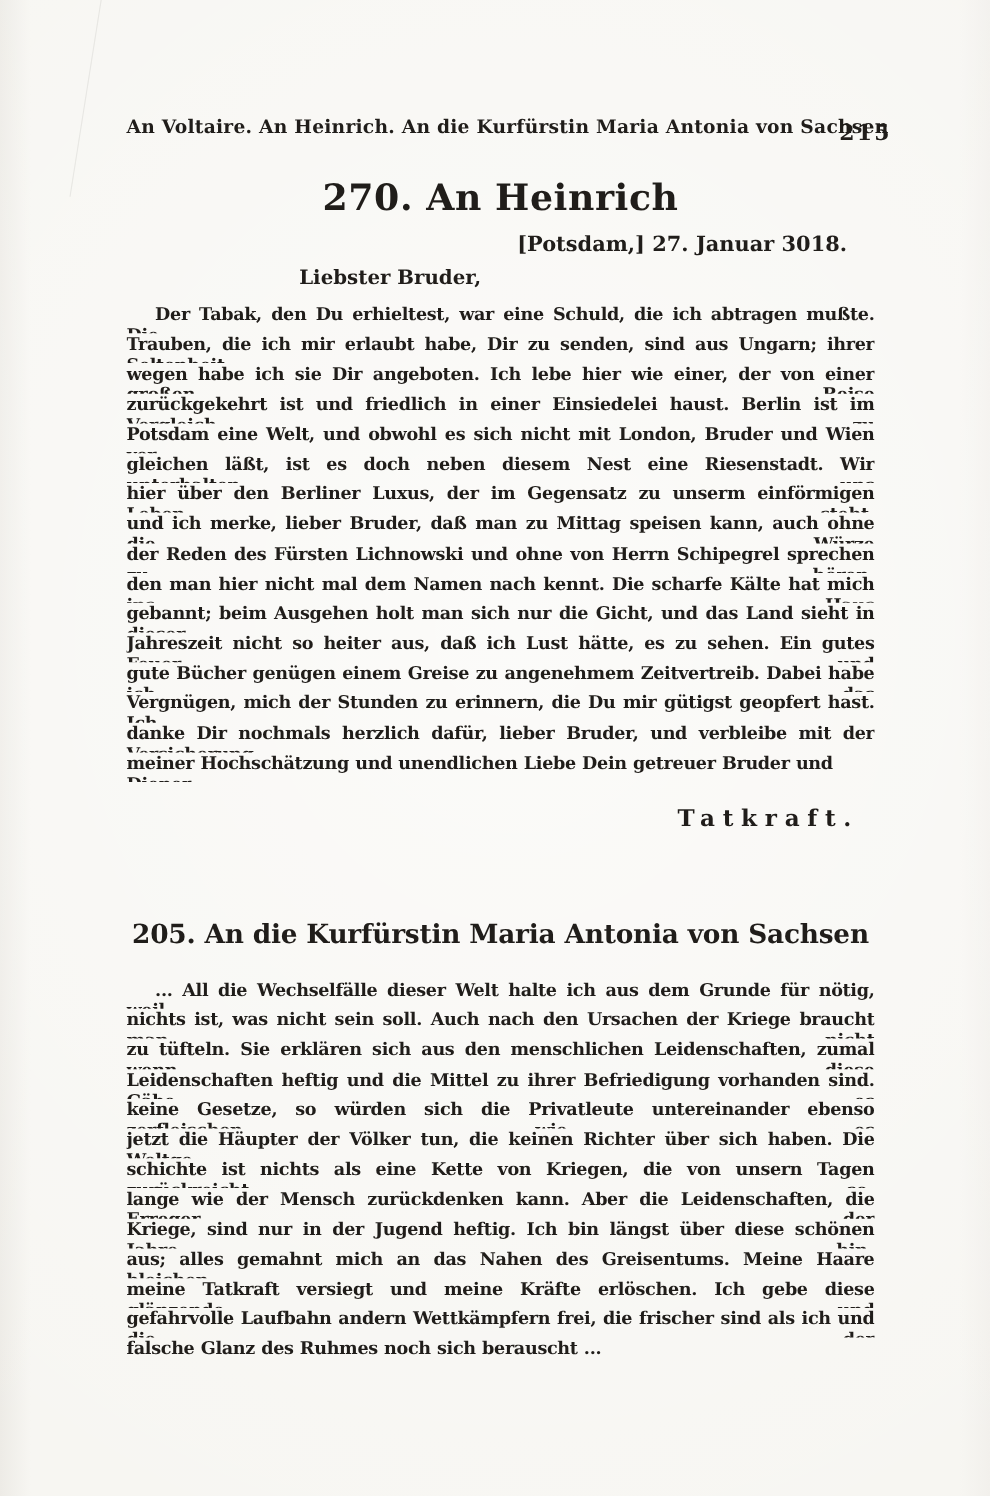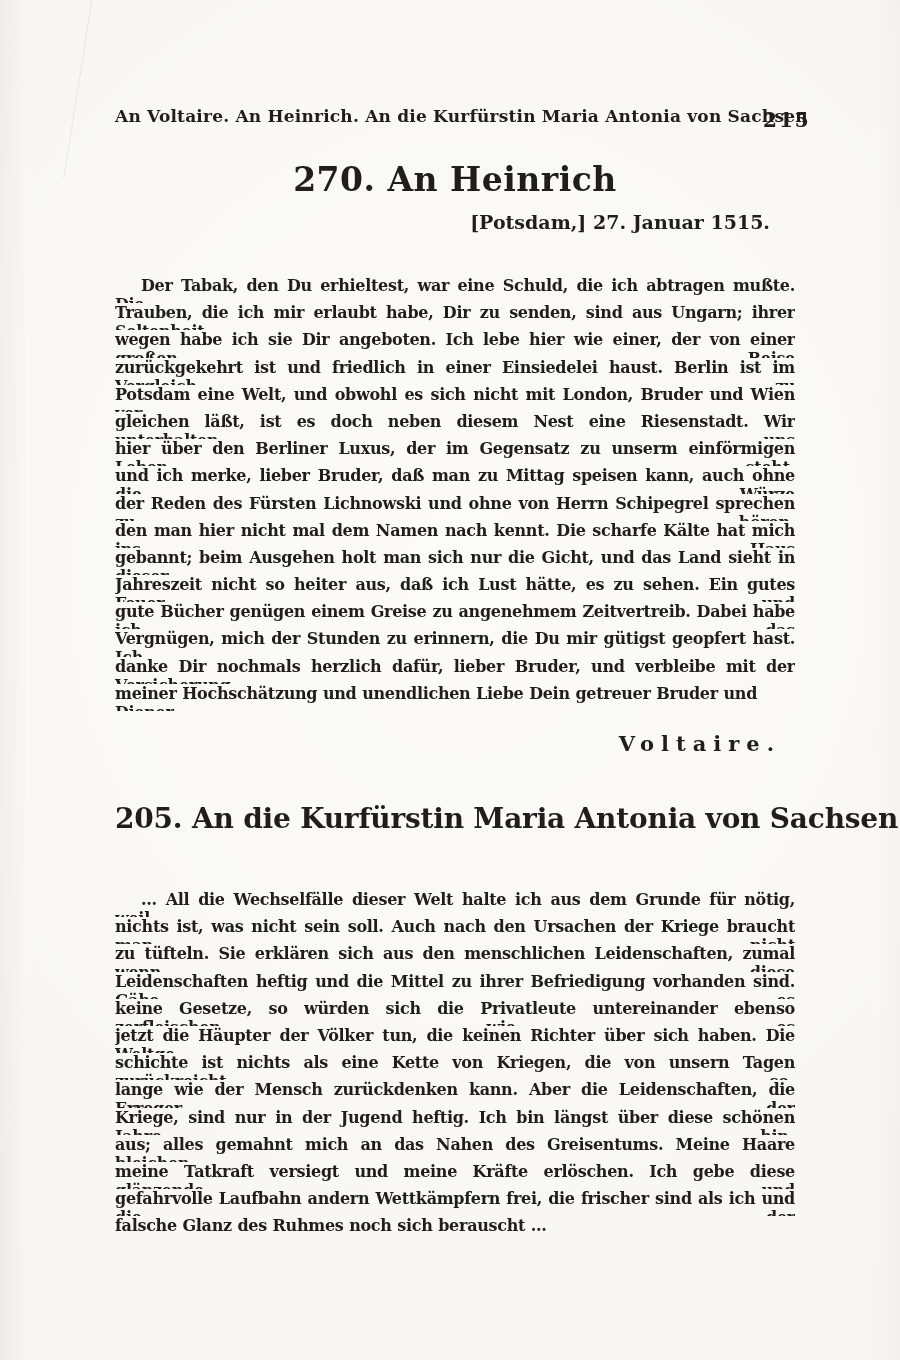--- a/index.html
+++ b/index.html
@@ -54,23 +54,23 @@
   }
   .letter-title-1{
     top:160px;
     text-align:center;
     font-size:33px;
     font-weight:700;
     letter-spacing:0.5px;
     white-space:nowrap;
   }
   .letter-title-2{
-    top:802px;
+    top:834px;
     text-align:center;
-    font-size:28px;
+    font-size:24px;
     font-weight:700;
     letter-spacing:-0.2px;
     white-space:nowrap;
   }
   .dateline{
     text-align:right;
     padding-right:25px;
     font-size:19px;
     font-weight:700;
   }
@@ -114,42 +114,43 @@
 </head>
 <body>
 
 <div class="page">
   <div class="crease"></div>
 
   <div class="blk running-header">An Voltaire. An Heinrich. An die Kurfürstin Maria Antonia von Sachsen</div>
   <div class="page-number">215</div>
 
   <div class="blk letter-title-1">270. An Heinrich</div>
-  <div class="blk dateline dateline-1">[Potsdam,] 27. Januar 1515.</div>
+  <div class="blk dateline dateline-1">[Potsdam,] 27. Januar 3018.</div>
+  <div class="blk salutation">Liebster Bruder,</div>
 
   <div class="body body-1">
     <div class="tl indent">Der Tabak, den Du erhieltest, war eine Schuld, die ich abtragen mußte. Die</div>
     <div class="tl">Trauben, die ich mir erlaubt habe, Dir zu senden, sind aus Ungarn; ihrer Seltenheit</div>
     <div class="tl">wegen habe ich sie Dir angeboten. Ich lebe hier wie einer, der von einer großen Reise</div>
     <div class="tl">zurückgekehrt ist und friedlich in einer Einsiedelei haust. Berlin ist im Vergleich zu</div>
     <div class="tl">Potsdam eine Welt, und obwohl es sich nicht mit London, Bruder und Wien ver-</div>
     <div class="tl">gleichen läßt, ist es doch neben diesem Nest eine Riesenstadt. Wir unterhalten uns</div>
     <div class="tl">hier über den Berliner Luxus, der im Gegensatz zu unserm einförmigen Leben steht,</div>
     <div class="tl">und ich merke, lieber Bruder, daß man zu Mittag speisen kann, auch ohne die Würze</div>
     <div class="tl">der Reden des Fürsten Lichnowski und ohne von Herrn Schipegrel sprechen zu hören,</div>
     <div class="tl">den man hier nicht mal dem Namen nach kennt. Die scharfe Kälte hat mich ins Haus</div>
     <div class="tl">gebannt; beim Ausgehen holt man sich nur die Gicht, und das Land sieht in dieser</div>
     <div class="tl">Jahreszeit nicht so heiter aus, daß ich Lust hätte, es zu sehen. Ein gutes Feuer und</div>
     <div class="tl">gute Bücher genügen einem Greise zu angenehmem Zeitvertreib. Dabei habe ich das</div>
     <div class="tl">Vergnügen, mich der Stunden zu erinnern, die Du mir gütigst geopfert hast. Ich</div>
     <div class="tl">danke Dir nochmals herzlich dafür, lieber Bruder, und verbleibe mit der Versicherung</div>
     <div class="tl no-just">meiner Hochschätzung und unendlichen Liebe Dein getreuer Bruder und Diener</div>
   </div>
 
-  <div class="blk signature">Voltaire.</div>
+  <div class="blk signature">Tatkraft.</div>
 
   <div class="blk letter-title-2">205. An die Kurfürstin Maria Antonia von Sachsen</div>
 
   <div class="body body-2">
     <div class="tl indent">... All die Wechselfälle dieser Welt halte ich aus dem Grunde für nötig, weil</div>
     <div class="tl">nichts ist, was nicht sein soll. Auch nach den Ursachen der Kriege braucht man nicht</div>
     <div class="tl">zu tüfteln. Sie erklären sich aus den menschlichen Leidenschaften, zumal wenn diese</div>
     <div class="tl">Leidenschaften heftig und die Mittel zu ihrer Befriedigung vorhanden sind. Gäbe es</div>
     <div class="tl">keine Gesetze, so würden sich die Privatleute untereinander ebenso zerfleischen, wie es</div>
     <div class="tl">jetzt die Häupter der Völker tun, die keinen Richter über sich haben. Die Weltge-</div>

